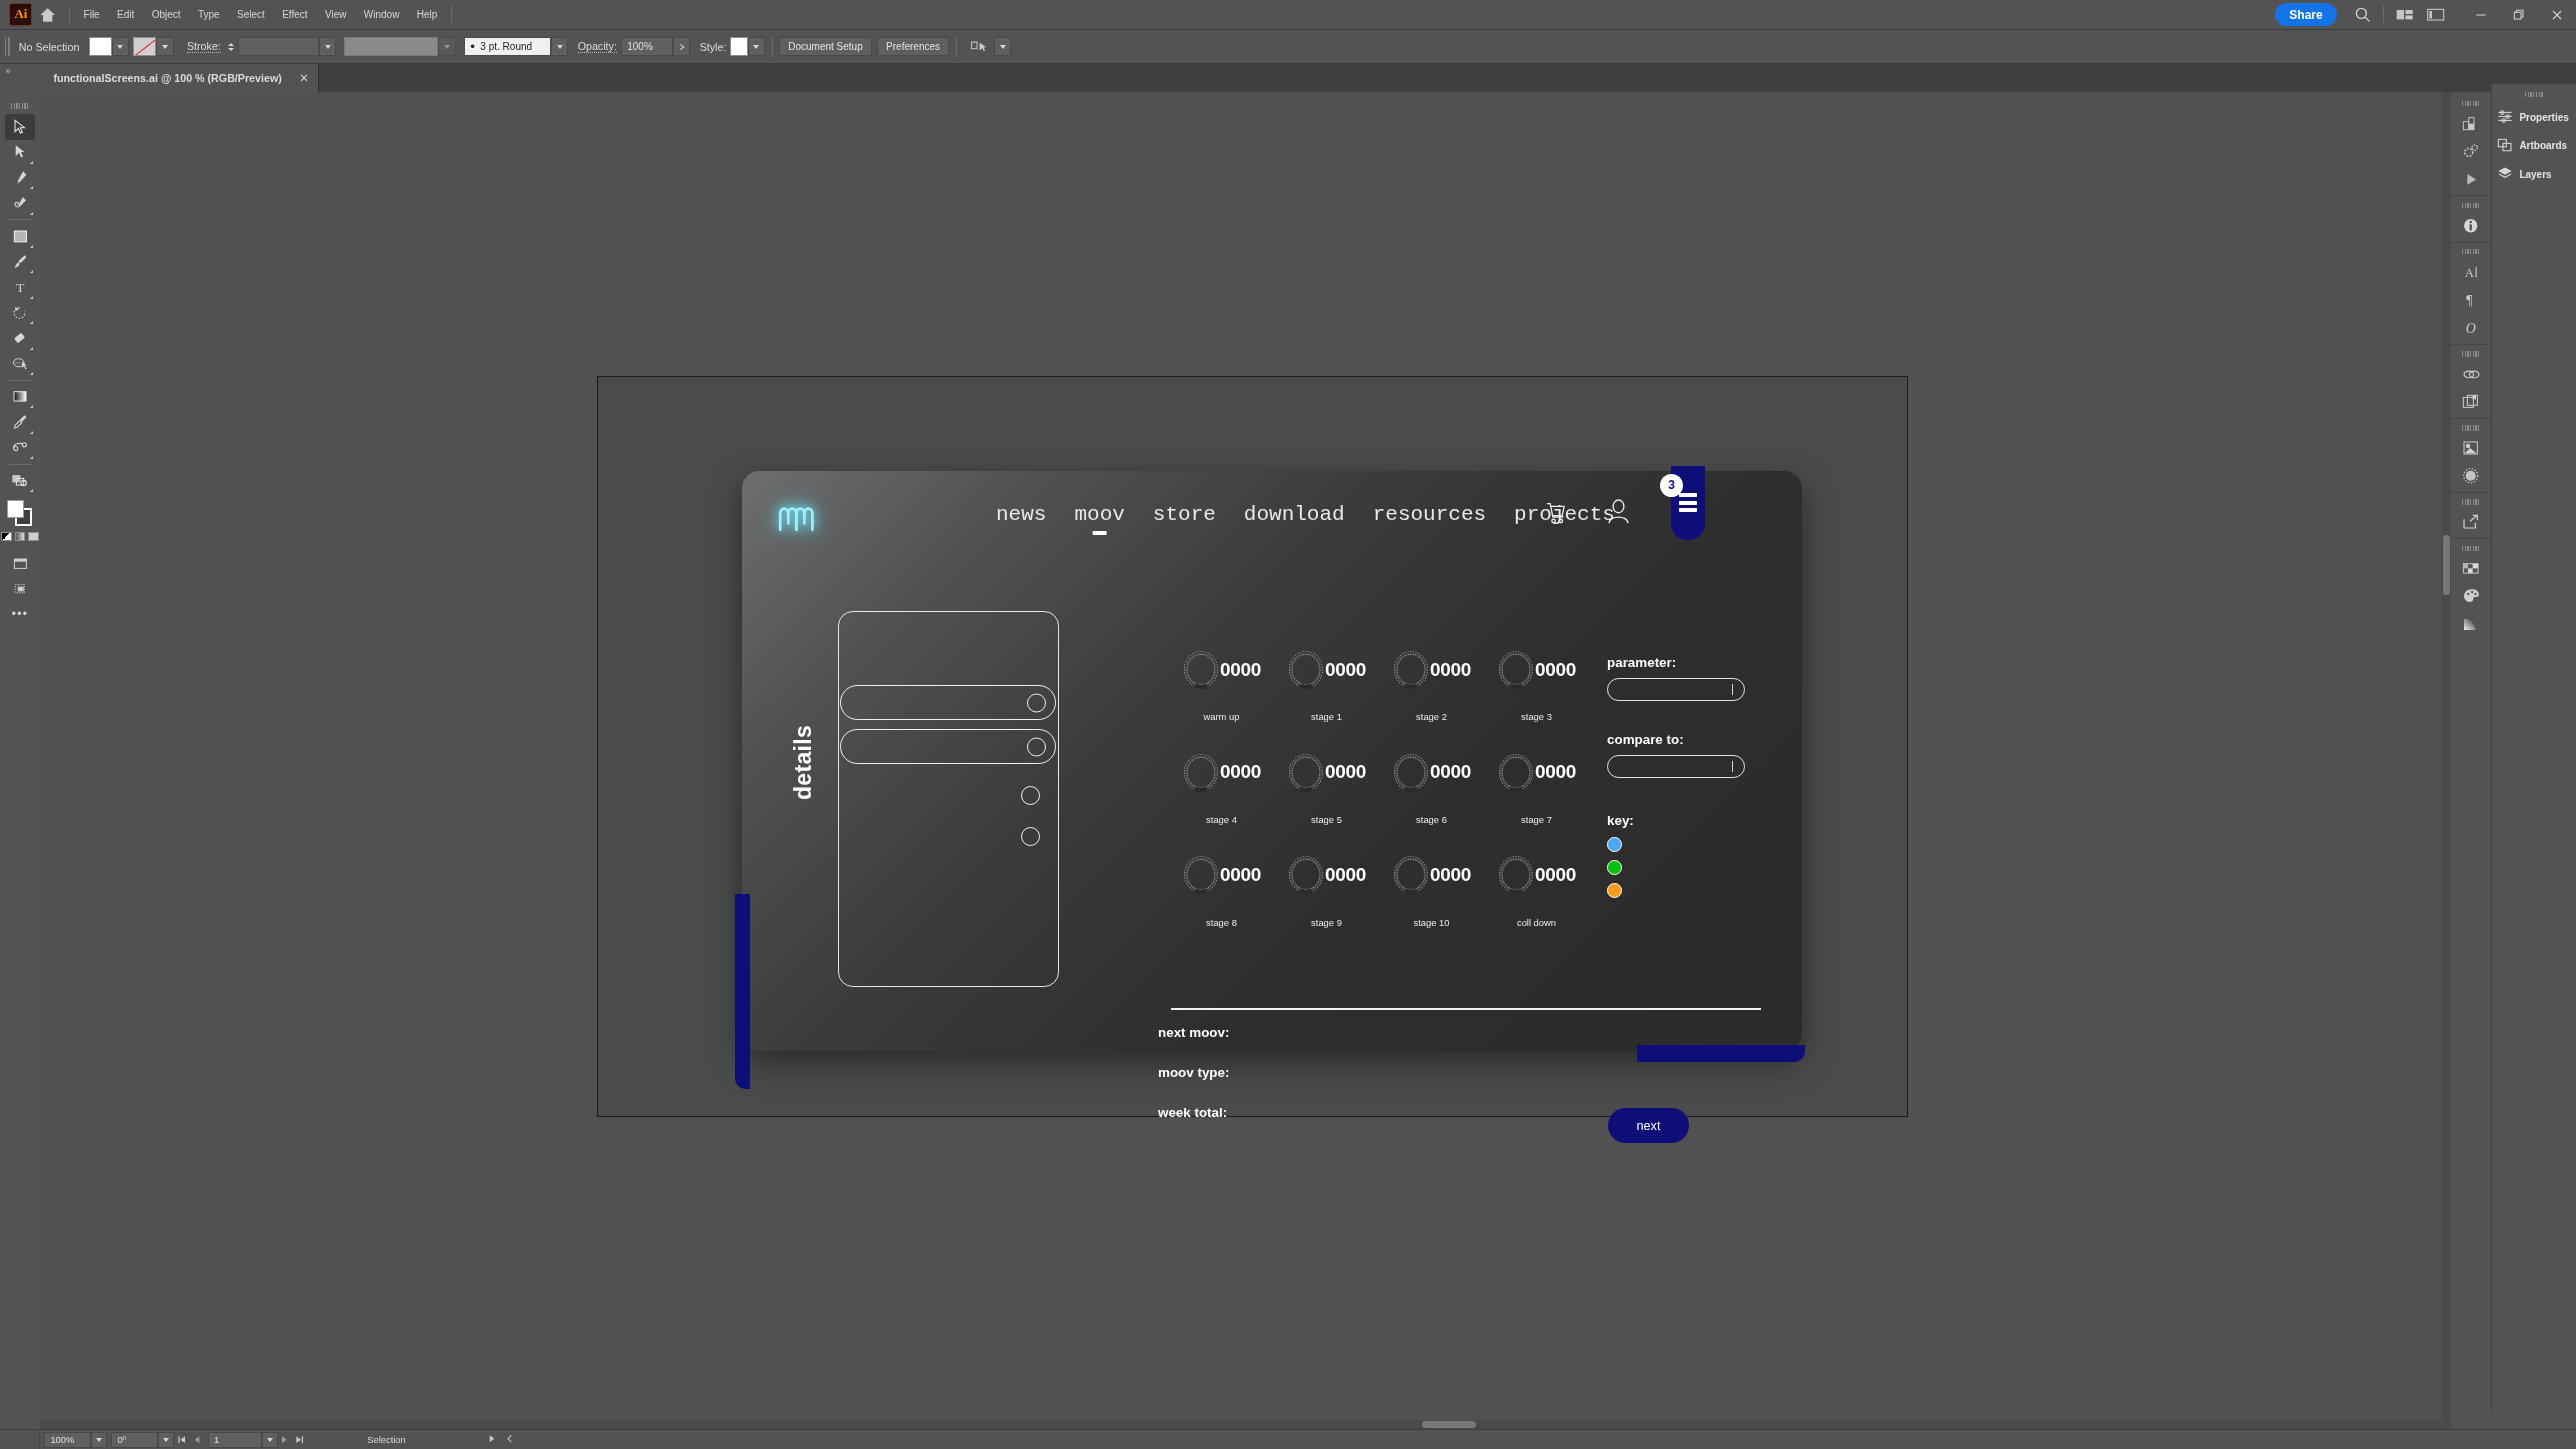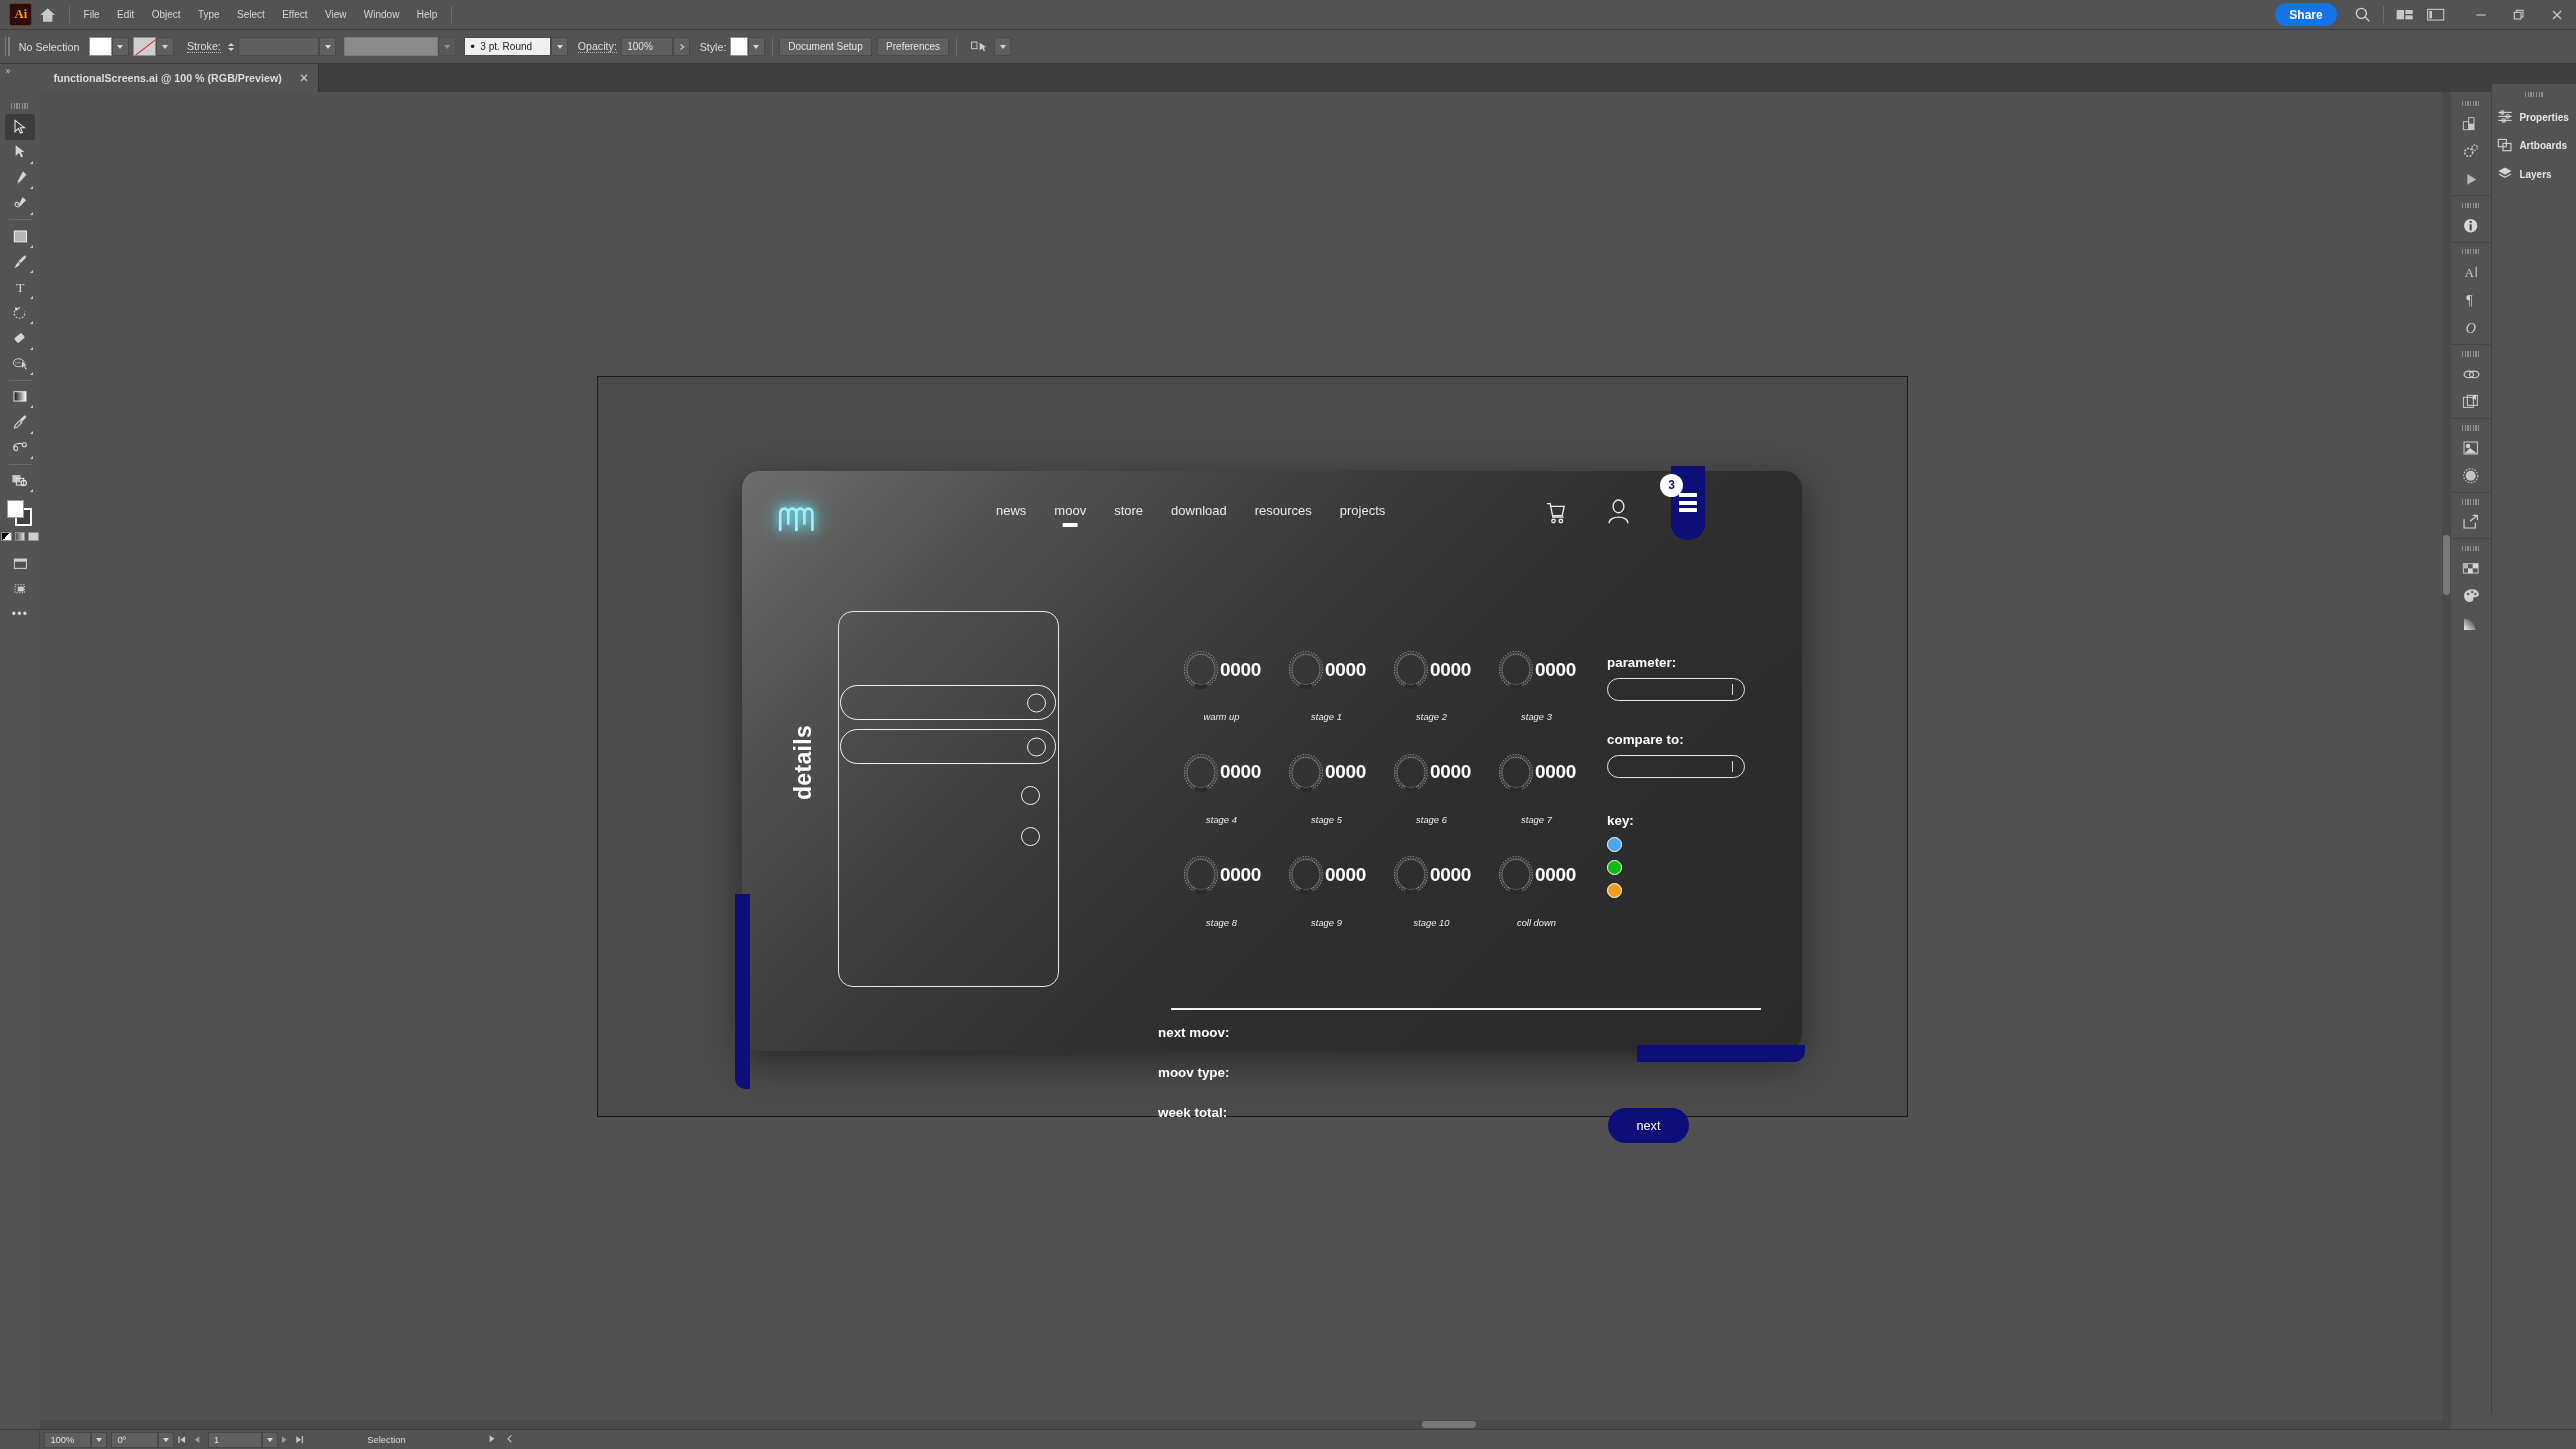--- a/index.html
+++ b/index.html
@@ -156,21 +156,21 @@
     background:#0e0e78; border-bottom-right-radius:10.7px; z-index:0;
   }
 
   
   .card-header { position:absolute; left:0; top:0; width:100%; height:87px; }
   .logo-m {
     position:absolute; left:34px; top:32px; width:42px; height:29.5px;
     filter: drop-shadow(0 0 4.7px #7fe6f5) drop-shadow(0 0 9.4px #54c8dd);
   }
   .nav { position:absolute; left:254px; top:32px; display:flex; align-items:flex-start; gap:28px; }
-  .nav-item { position:relative; color:#e9e9e9; font-size:13px; cursor:pointer; padding-bottom:6.7px; }
+  .nav-item { position:relative; color:#e9e9e9; font-size:21px; cursor:pointer; padding-bottom:6.7px;font-family:Liberation Mono, monospace; }
   .nav-item .underline {
     position:absolute; left:50%; transform:translateX(-50%); bottom:-2.7px;
     width:14.8px; height:4px; background:#fff; border-radius:0.7px;
   }
   .cart-icon { position:absolute; left:802px; top:29.5px; cursor:pointer; }
   .user-icon { position:absolute; left:865px; top:28px; cursor:pointer; }
   .burger-tab {
     position:absolute; left:929px; top:-5.4px; width:34px; height:74px;
     background:#0e0e78; border-bottom-left-radius:16px; border-bottom-right-radius:16px;
     display:flex; align-items:center; justify-content:center; cursor:pointer;
@@ -205,21 +205,21 @@
     position:absolute; left:217px; width:19px; height:19px;
     border:1.3px solid #f0f0f0; border-radius:50%;
   }
 
   
   .dials { position:absolute; left:429px; top:158px; width:416px; }
   .dial-row { display:flex; gap:4px; }
   .dial-cell { width:104px; display:flex; flex-direction:column; align-items:center; }
   .dial { position:relative; width:79px; height:81px; display:flex; align-items:center; justify-content:center; }
   .dial-value { color:#ffffff; font-size:19px; font-weight:bold; letter-spacing:-0.3px; z-index:2; }
-  .dial-label { color:#ececec; font-size:9.4px; margin-top:1.3px; margin-bottom:9.4px;font-style:italic; }
+  .dial-label { color:#ececec; font-size:9.4px; margin-top:1.3px; margin-bottom:9.4px; }
 
   
   .side-form { position:absolute; left:865px; top:184px; width:161px; }
   .sf-label { color:#fff; font-size:13.4px; font-weight:bold; margin-bottom:8px; }
   .sf-input {
     width:138px; height:23px; border:1.3px solid #e6e6e6; border-radius:12px;
     display:flex; align-items:center; justify-content:flex-end; padding-right:10.7px;
   }
   .sf-caret { width:1.3px; height:10.7px; background:#d8d8d8; }
   .sf-gap { height:31px; }

